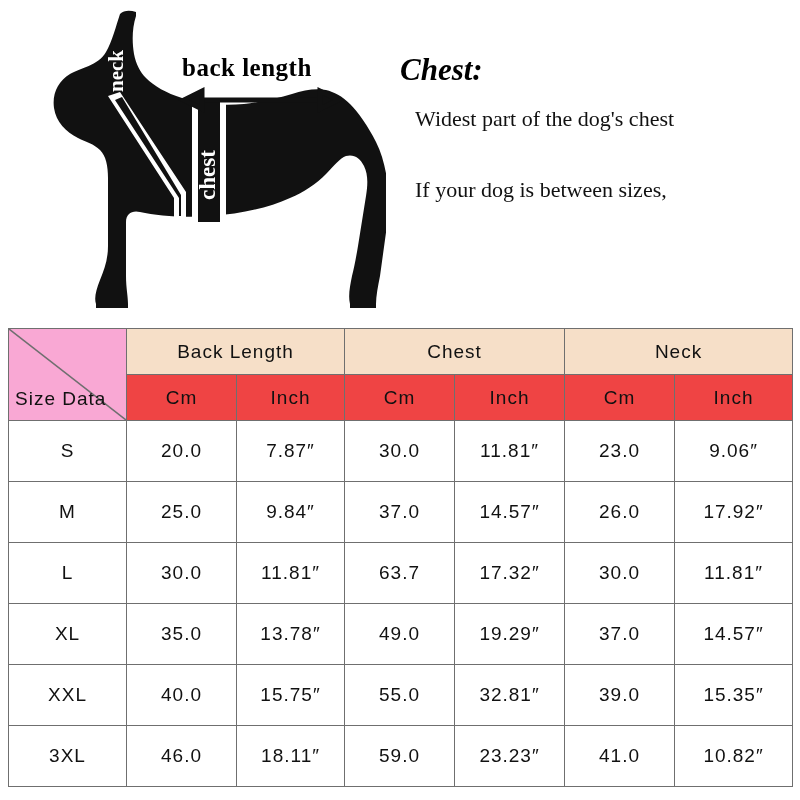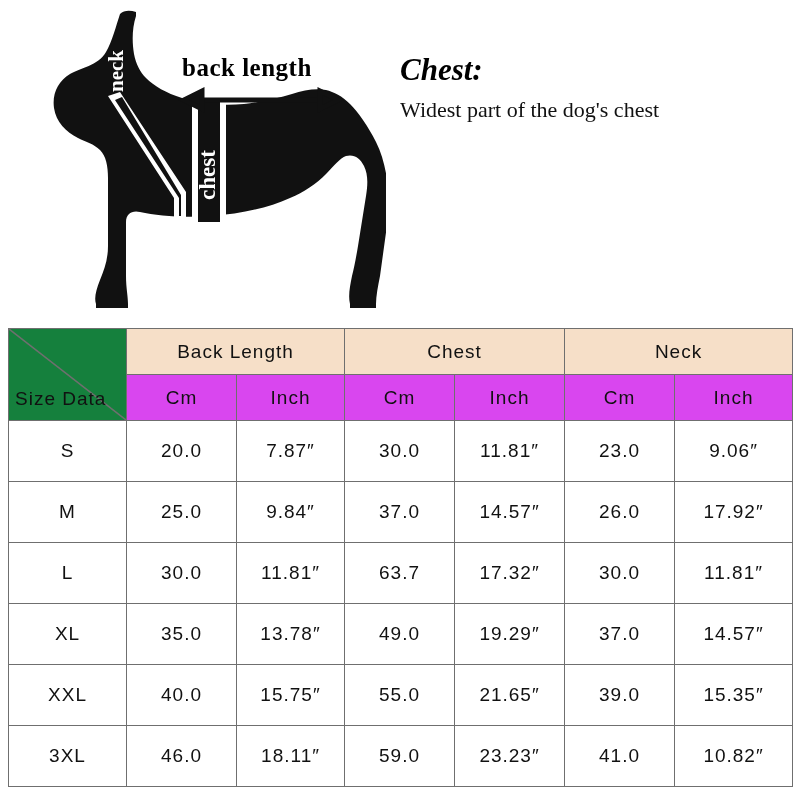--- a/index.html
+++ b/index.html
@@ -83,21 +83,21 @@
     font-style: italic;
     font-size: 31px;
     line-height: 1.15;
     margin: 0 0 6px 0;
     color: #000;
   }
   .notes .body-line {
     font-family: "Liberation Serif", serif;
     font-size: 22px;
     line-height: 1.42;
-    margin: 0;
+    margin: 15px;
     color: #111;
   }
   .notes .gap { height: 10px; }
 
   
   .size-table {
     position: absolute;
     left: 8px;
     top: 328px;
     width: 784px;
@@ -113,25 +113,25 @@
     font-size: 19px;
     color: #111;
     padding: 0;
     letter-spacing: 1px;
   }
   .hdr {
     background: #f6dfc8;
     height: 45px;
   }
   .hdr-sub {
-    background: #d946ef;
+    background: #ef4444;
     height: 45px;
   }
   .corner-cell {
-    background: #15803d;
+    background: #f9a8d4;
     position: relative;
     padding: 0;
     height: 90px;
     margin-left: 48px;
   }
   .corner-inner {
     position: relative;
     width: 100%;
     height: 100%;
   }
@@ -226,20 +226,21 @@
   </div>
 
   <div class="label-back-length">back length</div>
   <div class="label-neck">neck</div>
   <div class="label-chest">chest</div>
 
   <div class="notes">
     <p class="heading">Chest:</p>
     <p class="body-line">Widest part of the dog's chest</p>
     <div class="gap"></div>
+    <p class="body-line">If your dog is between sizes,</p>
   </div>
 </div>
 
 <table class="size-table">
   <colgroup>
     <col style="width:118px">
     <col style="width:110px">
     <col style="width:108px">
     <col style="width:110px">
     <col style="width:110px">
@@ -304,21 +305,21 @@
       <td>49.0</td>
       <td>19.29″</td>
       <td>37.0</td>
       <td>14.57″</td>
     </tr>
     <tr class="data-row">
       <td class="size-col">XXL</td>
       <td>40.0</td>
       <td>15.75″</td>
       <td>55.0</td>
-      <td>21.65″</td>
+      <td>32.81″</td>
       <td>39.0</td>
       <td>15.35″</td>
     </tr>
     <tr class="data-row">
       <td class="size-col">3XL</td>
       <td>46.0</td>
       <td>18.11″</td>
       <td>59.0</td>
       <td>23.23″</td>
       <td>41.0</td>

